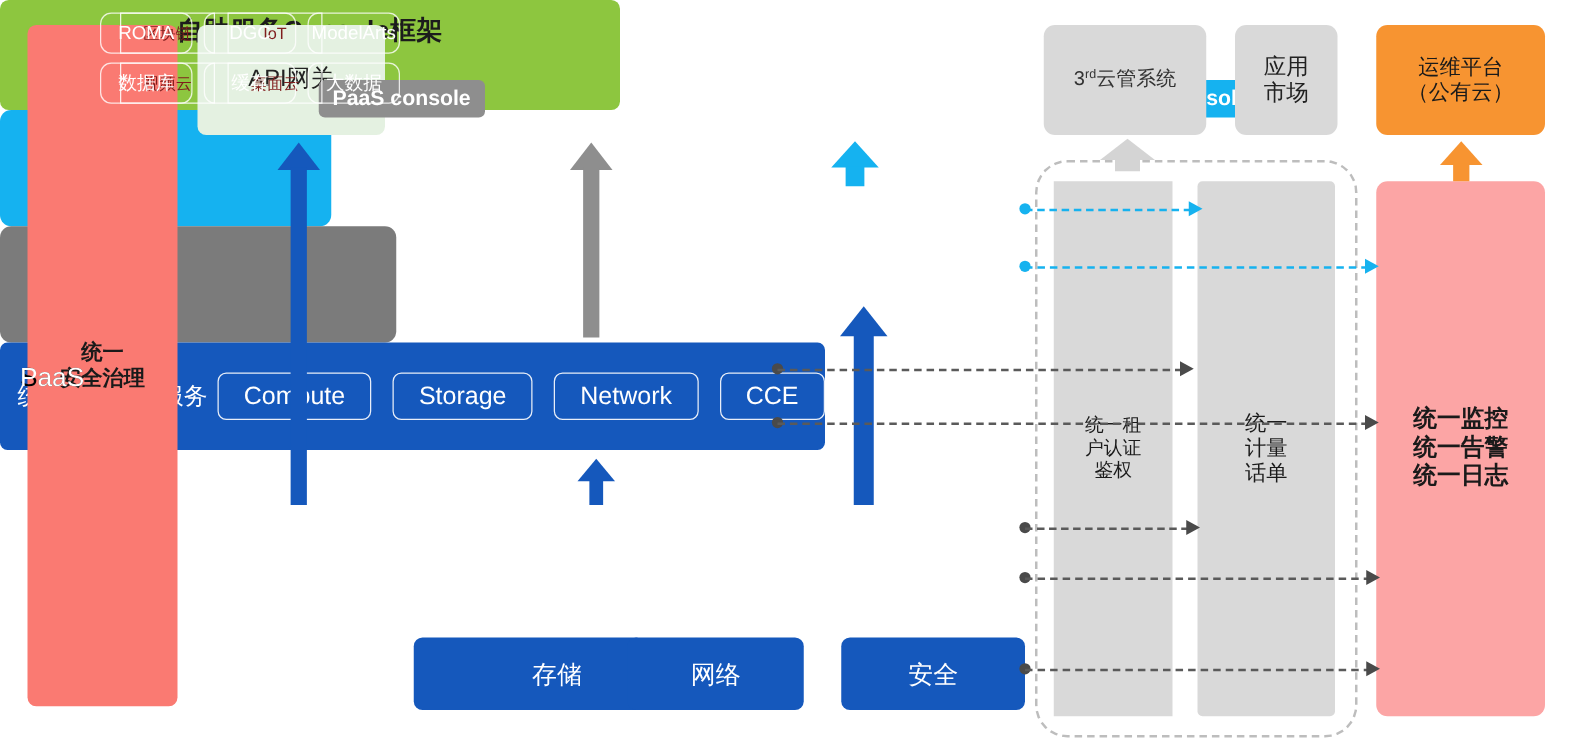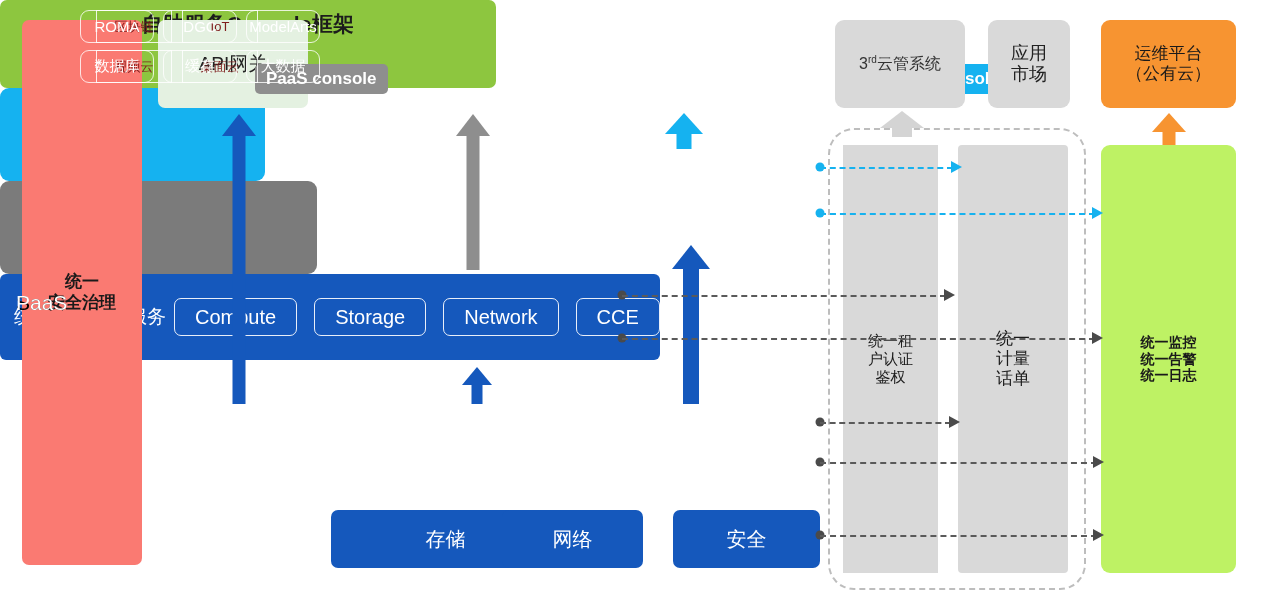--- a/index.html
+++ b/index.html
@@ -53,21 +53,21 @@
   .res-box{position:absolute;top:510px;height:58px;background:#1558bc;border-radius:7px;color:#fff;font-size:20px;display:flex;align-items:center;justify-content:center;}
 
   
   #dashed-zone{position:absolute;left:828px;top:128px;width:258px;height:462px;border:2.5px dashed #bdbdbd;border-radius:26px;box-sizing:border-box;}
 
   
   #col-auth{left:843px;top:145px;width:95px;height:428px;background:#d9d9d9;border-radius:0;color:#1a1a1a;font-size:15px;}
   #col-meter{left:958px;top:145px;width:110px;height:428px;background:#d9d9d9;border-radius:4px;color:#1a1a1a;font-size:17px;}
 
   
-  #col-ops{left:1101px;top:145px;width:135px;height:428px;background:#bef264;border-radius:9px;color:#1a1a1a;font-size:14px;font-weight:600;}
+  #col-ops{left:1101px;top:145px;width:135px;height:428px;background:#fca5a5;border-radius:9px;color:#1a1a1a;font-size:19px;font-weight:600;}
 
   
   .uparrow{position:absolute;}
   .uparrow .shaft{position:absolute;left:50%;transform:translateX(-50%);bottom:0;}
   .uparrow .head{position:absolute;left:50%;top:0;transform:translateX(-50%);width:0;height:0;border-style:solid;border-color:transparent;}
 
   
   .dline{position:absolute;height:0;border-top:2.4px dashed #5a5a5a;}
   .dline.cyan{border-top-color:#16b2ef;}
   .dot{position:absolute;width:9px;height:9px;border-radius:50%;background:#4a4a4a;transform:translate(-50%,-50%);}

